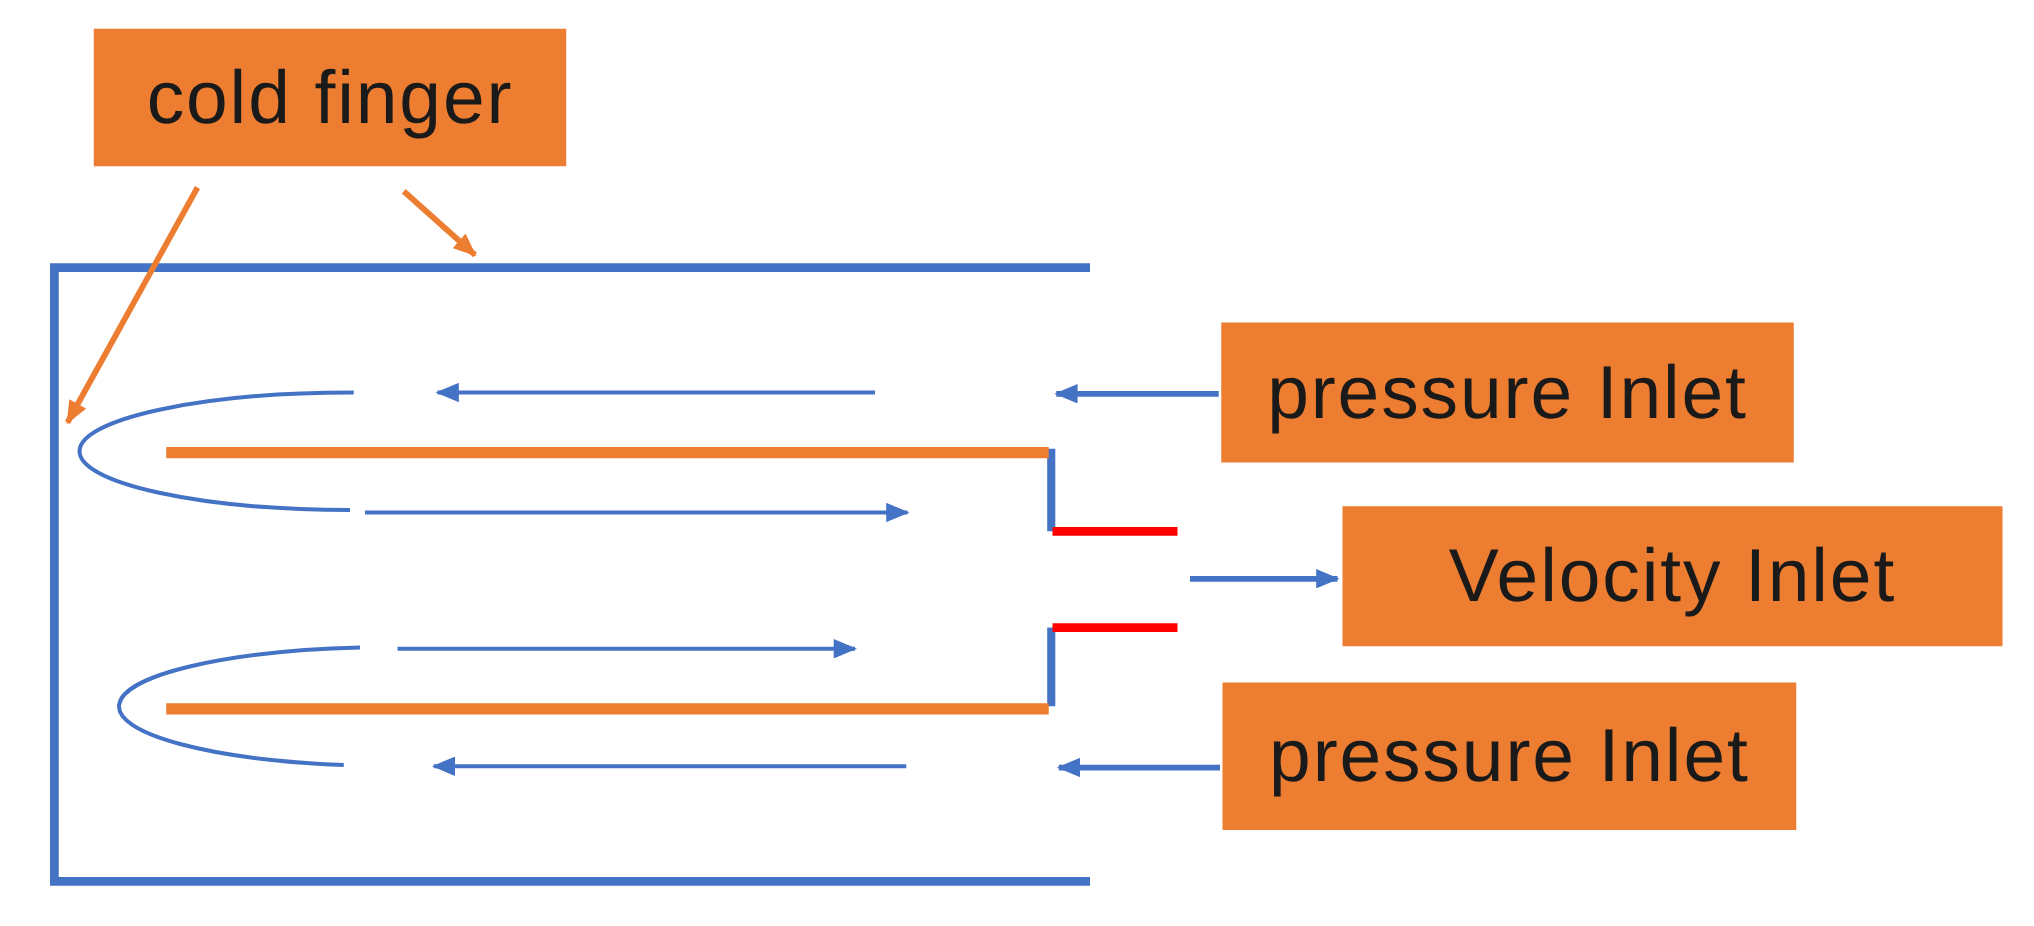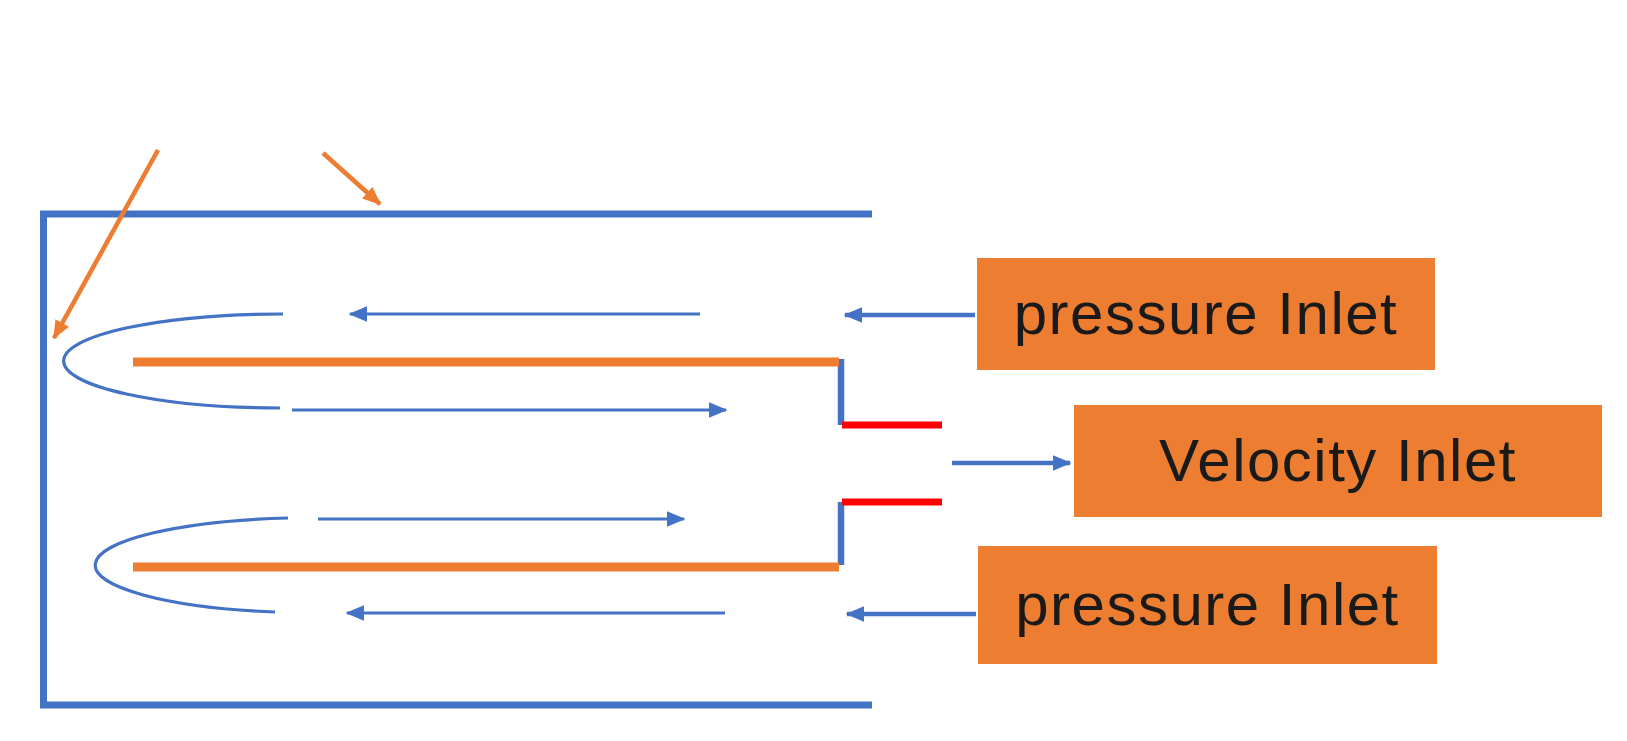--- a/index.html
+++ b/index.html
@@ -81,20 +81,23 @@
     <path class="flow-thin" marker-end="url(#arrow-blue)" d="M 725,613 L 347,613"></path>
 
     <path class="flow-thick" marker-end="url(#arrow-blue)" d="M 975,315 L 845,315"></path>
     <path class="flow-thick" marker-end="url(#arrow-blue)" d="M 952,463 L 1070,463"></path>
     <path class="flow-thick" marker-end="url(#arrow-blue)" d="M 976,614 L 847,614"></path>
 
     <path class="pointer" marker-end="url(#arrow-orange)" d="M 158,150 L 54,338"></path>
     <path class="pointer" marker-end="url(#arrow-orange)" d="M 323,153 L 380,204"></path>
   </svg>
 
+  <div class="label-box lb-cold-finger">
+    <span>cold finger</span>
+  </div>
 
   <div class="label-box lb-pressure-top">
     <span>pressure Inlet</span>
   </div>
 
   <div class="label-box lb-velocity">
     <span>Velocity Inlet</span>
   </div>
 
   <div class="label-box lb-pressure-bottom">

